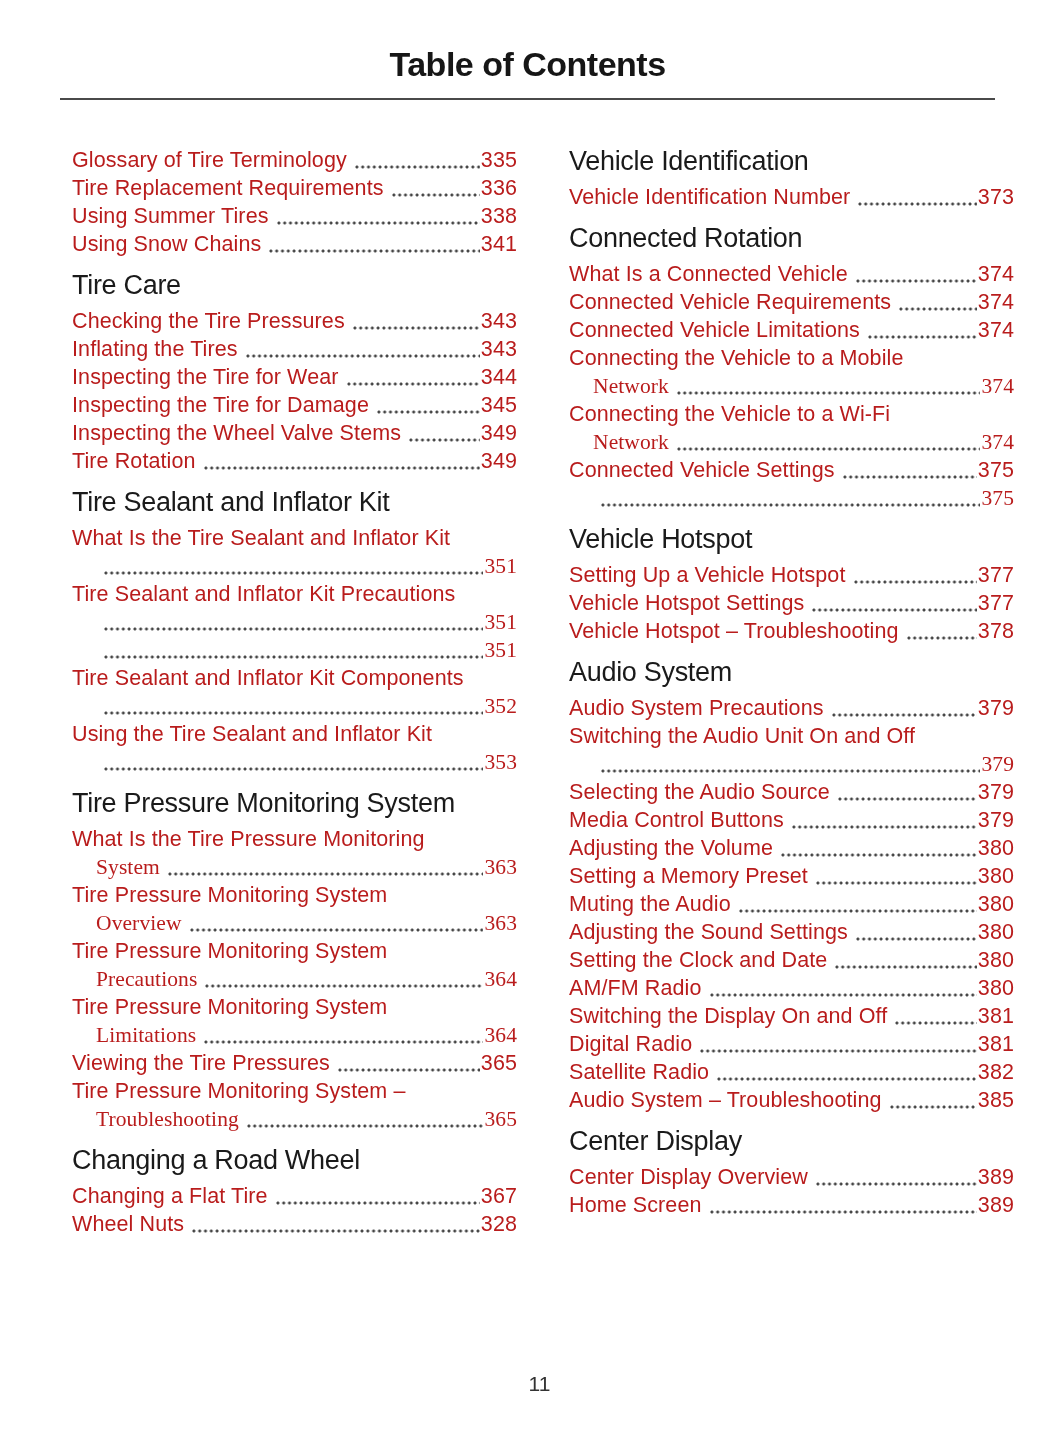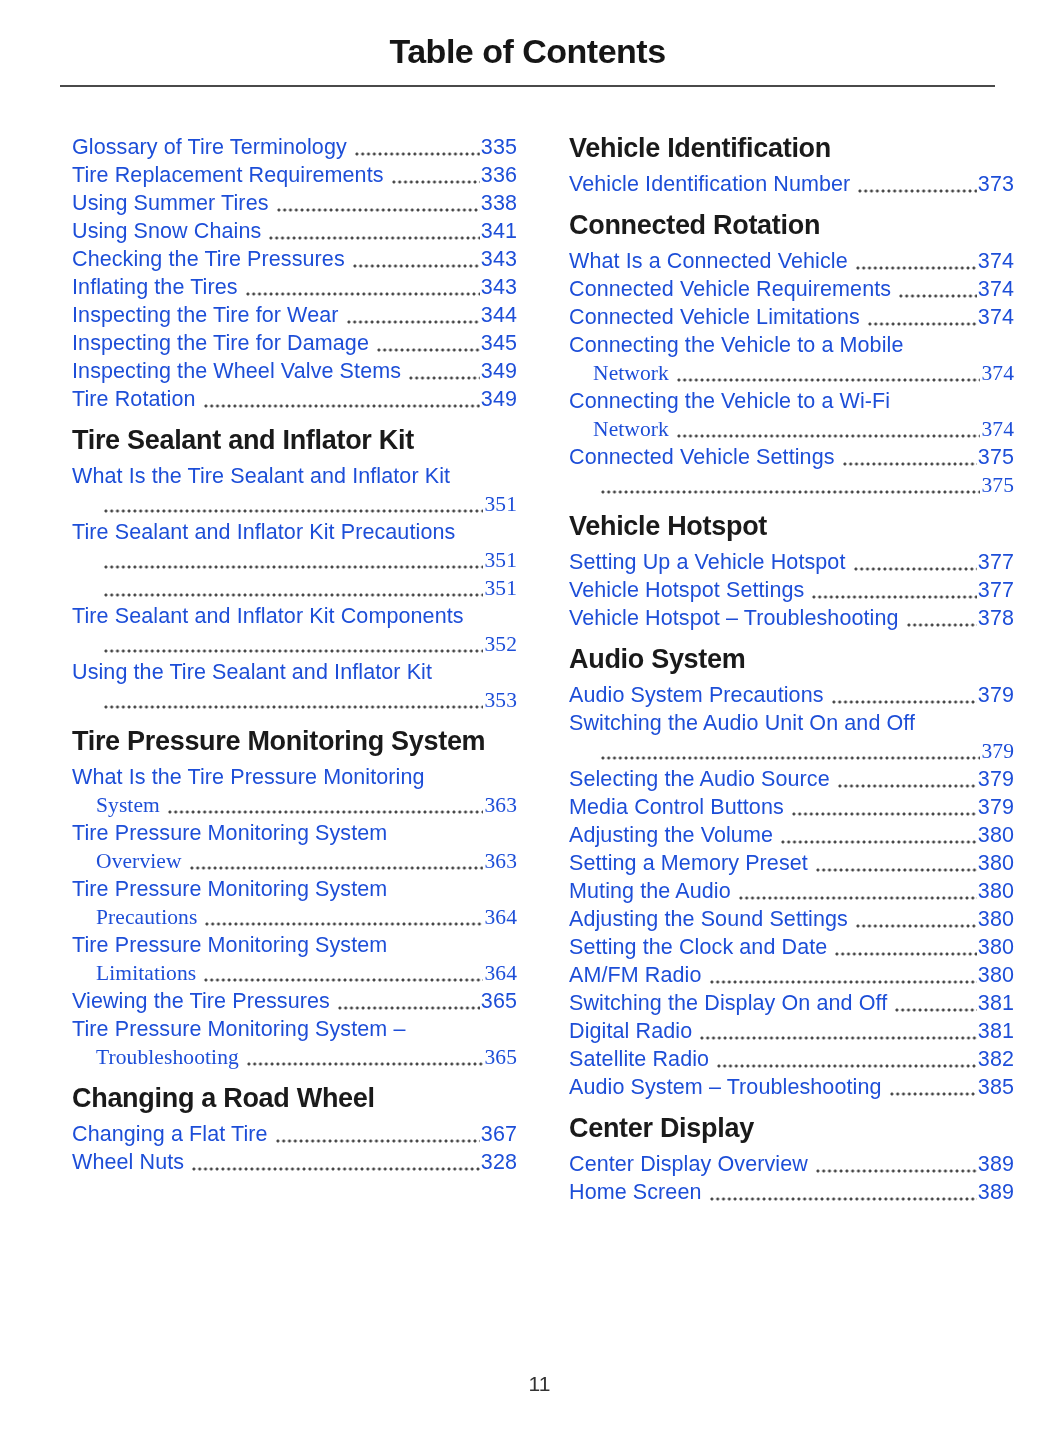--- a/index.html
+++ b/index.html
@@ -7,22 +7,22 @@
     position: relative;
     width: 1055px;
     height: 1448px;
     margin: 0 auto;
     background: #ffffff;
     font-family: "Liberation Sans", sans-serif;
     box-sizing: border-box;
     overflow: hidden;
   }
   .title {
-    margin: 7px;
-    padding-top: 24px;
+    margin: 0;
+    padding-top: 44px;
     text-align: center;
     font-size: 34px;
     line-height: 40px;
     font-weight: bold;
     letter-spacing: -0.5px;
     color: #161616;
   }
   .rule {
     border: none;
     border-top: 2px solid #4a4a4a;
@@ -30,32 +30,32 @@
   }
   .columns {
     display: flex;
     gap: 52px;
     margin: 46px 0 0 72px;
   }
   .col { width: 445px; flex: 0 0 445px; }
   .section-heading {
     font-size: 27px;
     line-height: 30px;
-    font-weight: bold;
+    font-weight: normal;
     letter-spacing: -0.3px;
     color: #1a1a1a;
     margin: 12px 0 7px 0;
     padding-left: 30px;
     text-indent: -30px;
   }
   .section:first-child .section-heading { margin-top: 0; }
   .entry {
     font-size: 21.5px;
     line-height: 28px;
-    color: #1d4ed8;
+    color: #b91c1c;
     letter-spacing: 0.1px;
   }
   .l1 { white-space: nowrap; }
   .l2 { display: flex; }
   .l2.wrapped { padding-left: 24px; font-family: Liberation Serif, serif; }
   .cont { white-space: nowrap; flex: 0 0 auto; }
   .dots {
     flex: 1 1 auto;
     min-width: 12px;
     align-self: stretch;
@@ -109,20 +109,21 @@
           </div>
           <div class="entry">
             <div class="l2">
               <span class="cont">Using Snow Chains </span>
               <span class="dots"></span>
               <span class="pg">341</span>
             </div>
           </div>
         </div>
         <div class="section">
+          <div class="section-heading">Tire Care</div>
           <div class="entry">
             <div class="l2">
               <span class="cont">Checking the Tire Pressures </span>
               <span class="dots"></span>
               <span class="pg">343</span>
             </div>
           </div>
           <div class="entry">
             <div class="l2">
               <span class="cont">Inflating the Tires </span>

